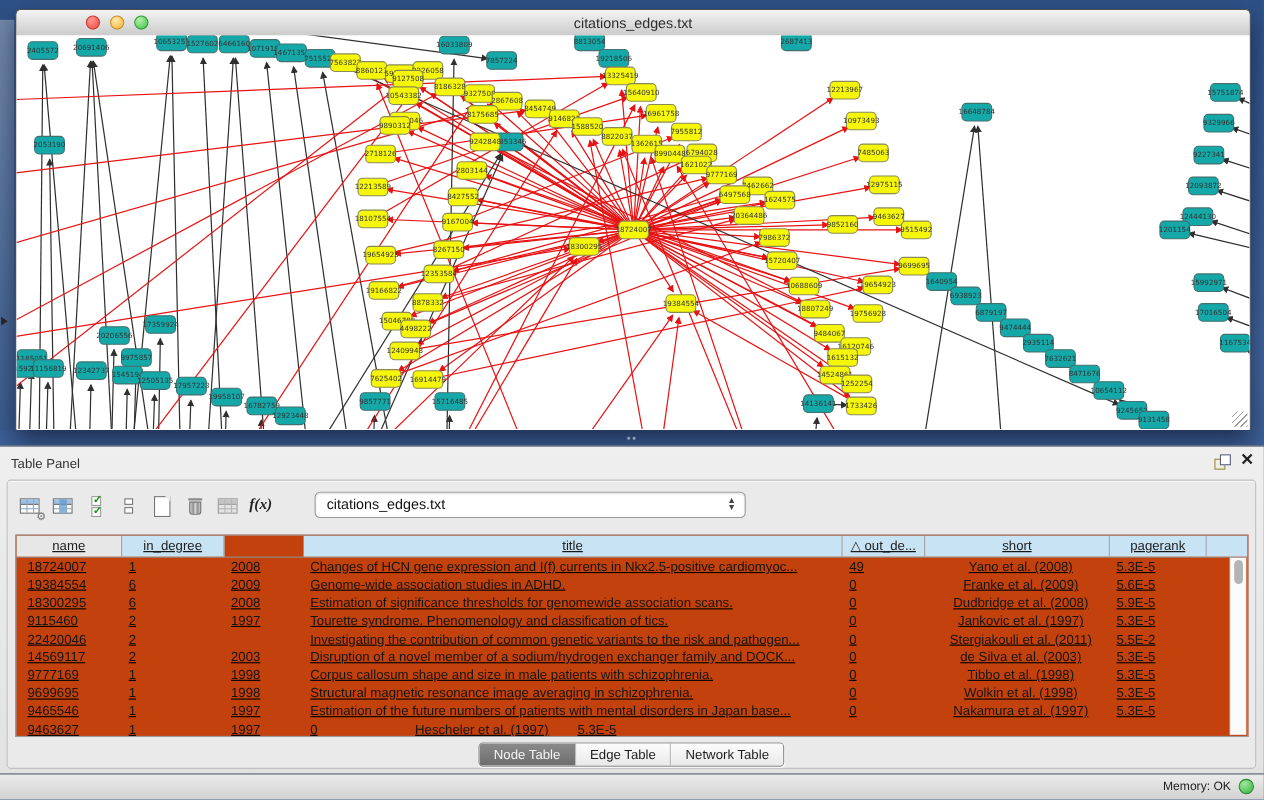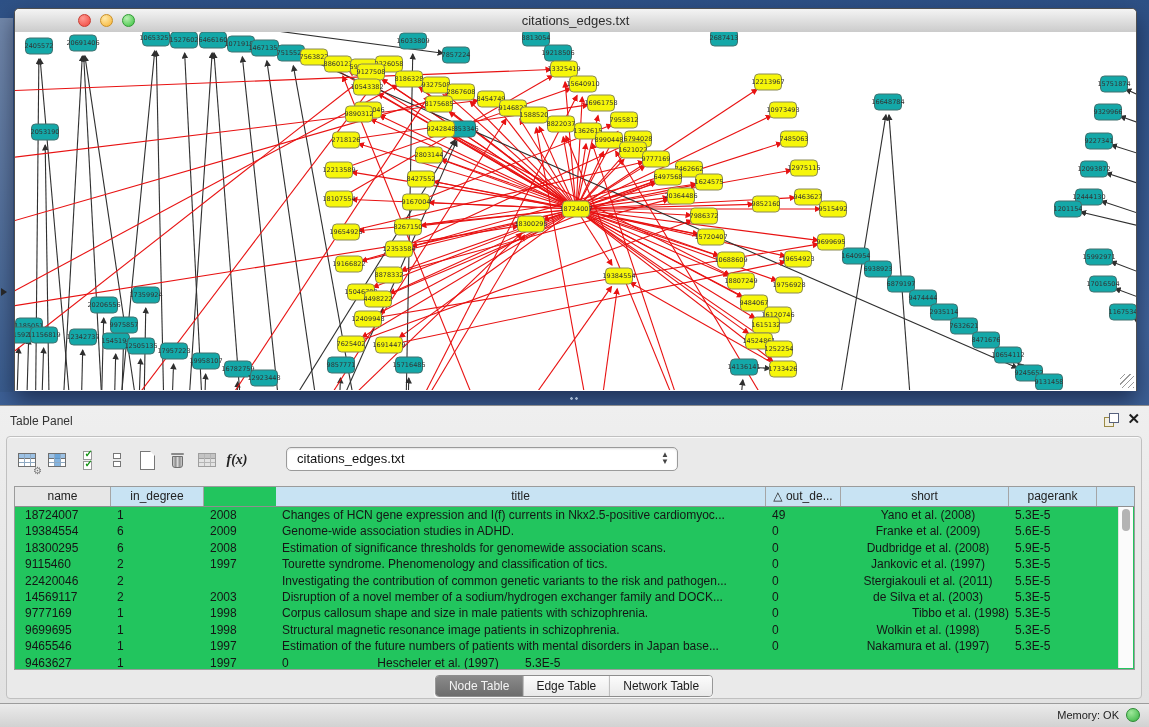--- a/index.html
+++ b/index.html
@@ -42,22 +42,22 @@
   
   .toolbar{position:absolute;left:8px;top:9px;height:28px;display:flex;align-items:center;gap:6px;}
   .tbtn{width:24px;height:24px;display:flex;align-items:center;justify-content:center;position:relative;}
   .fx{font-family:"Liberation Serif",serif;font-style:italic;font-weight:bold;font-size:14px;color:#222;}
   .net-select{position:absolute;left:279px;top:10px;width:392px;height:24px;background:#fff;
        border:1px solid #9a9a9a;border-radius:5px;box-sizing:border-box;font-size:13px;color:#111;
        line-height:22px;padding-left:10px;box-shadow:inset 0 1px 2px rgba(0,0,0,.12);}
   .stepper{position:absolute;right:8px;top:3px;display:flex;flex-direction:column;line-height:7px;
        font-size:8px;color:#444;}
   
-  .tbl{position:absolute;left:7px;right:6px;top:49px;height:184px;background:#22c55e;
-       border:1px solid #9b9b9b;box-sizing:border-box;overflow:hidden;}
+  .tbl{position:absolute;left:7px;right:6px;top:49px;height:184px;background:#c2410c;
+       border:1px solid #9b9b9b;box-sizing:border-box;overflow:hidden;text-decoration:underline;}
   .thead{display:flex;height:19px;border-bottom:1px solid #8f8f8f;font-size:12px;color:#222;}
   .th{box-sizing:border-box;border-right:1px solid #a5a5a5;background:#c8e3f3;
       text-align:center;line-height:18px;overflow:hidden;white-space:nowrap;}
   .th.gray{background:#e7e7e7;}
   .th.fill{flex:1;border-right:none;background:#c8e3f3;}
   .trow{display:flex;height:16.4px;font-size:12px;color:#151515;}
   .td{box-sizing:border-box;line-height:16.4px;overflow:hidden;white-space:nowrap;padding-left:6px;}
   .vscroll{position:absolute;top:20px;right:1px;width:14px;bottom:1px;background:#fbfbfb;
       border-left:1px solid #e2e2e2;}
   .vthumb{position:absolute;left:3px;top:2px;width:8px;height:22px;border-radius:5px;background:#b4b4b4;}
@@ -894,45 +894,45 @@
               <div class="td" style="width: 168px; text-align: center;">Jankovic et al. (1997)</div>
               <div class="td" style="width: 88px; text-align: left;">5.3E-5</div>
             </div>
             <div class="trow">
               <div class="td" style="width: 96px; text-align: left; padding-left: 10px;">22420046</div>
               <div class="td" style="width: 93px; text-align: left;">2</div>
               <div class="td" style="width: 72px; text-align: left; margin-top: 28px;">2012</div>
               <div class="td" style="width: 490px; text-align: left;">Investigating the contribution of common genetic variants to the risk and pathogen...</div>
               <div class="td" style="width: 75px; text-align: left;">0</div>
               <div class="td" style="width: 168px; text-align: center;">Stergiakouli et al. (2011)</div>
-              <div class="td" style="width: 88px; text-align: left;">5.5E-5</div>
+              <div class="td" style="width: 88px; text-align: left;">5.5E-2</div>
             </div>
             <div class="trow">
               <div class="td" style="width: 96px; text-align: left; padding-left: 10px;">14569117</div>
               <div class="td" style="width: 93px; text-align: left;">2</div>
               <div class="td" style="width: 72px; text-align: left;">2003</div>
               <div class="td" style="width: 490px; text-align: left;">Disruption of a novel member of a sodium/hydrogen exchanger family and DOCK...</div>
               <div class="td" style="width: 75px; text-align: left;">0</div>
               <div class="td" style="width: 168px; text-align: center;">de Silva et al. (2003)</div>
               <div class="td" style="width: 88px; text-align: left;">5.3E-5</div>
             </div>
             <div class="trow">
               <div class="td" style="width: 96px; text-align: left; padding-left: 10px;">9777169</div>
               <div class="td" style="width: 93px; text-align: left;">1</div>
               <div class="td" style="width: 72px; text-align: left;">1998</div>
               <div class="td" style="width: 490px; text-align: left;">Corpus callosum shape and size in male patients with schizophrenia.</div>
               <div class="td" style="width: 75px; text-align: left;">0</div>
-              <div class="td" style="width: 168px; text-align: right;">Tibbo et al. (1998)</div>
+              <div class="td" style="width: 168px; text-align: center;">Tibbo et al. (1998)</div>
               <div class="td" style="width: 88px; text-align: left;">5.3E-5</div>
             </div>
             <div class="trow">
               <div class="td" style="width: 96px; text-align: left; padding-left: 10px;">9699695</div>
               <div class="td" style="width: 93px; text-align: left;">1</div>
               <div class="td" style="width: 72px; text-align: left;">1998</div>
-              <div class="td" style="width: 490px; text-align: left;">Structural magnetic resonance image patients in schizophrenia.</div>
+              <div class="td" style="width: 490px; text-align: left;">Structural magnetic resonance image averaging in schizophrenia.</div>
               <div class="td" style="width: 75px; text-align: left;">0</div>
               <div class="td" style="width: 168px; text-align: center;">Wolkin et al. (1998)</div>
               <div class="td" style="width: 88px; text-align: left;">5.3E-5</div>
             </div>
             <div class="trow">
               <div class="td" style="width: 96px; text-align: left; padding-left: 10px;">9465546</div>
               <div class="td" style="width: 93px; text-align: left;">1</div>
               <div class="td" style="width: 72px; text-align: left;">1997</div>
               <div class="td" style="width: 490px; text-align: left;">Estimation of the future numbers of patients with mental disorders in Japan base...</div>
               <div class="td" style="width: 75px; text-align: left;">0</div>

